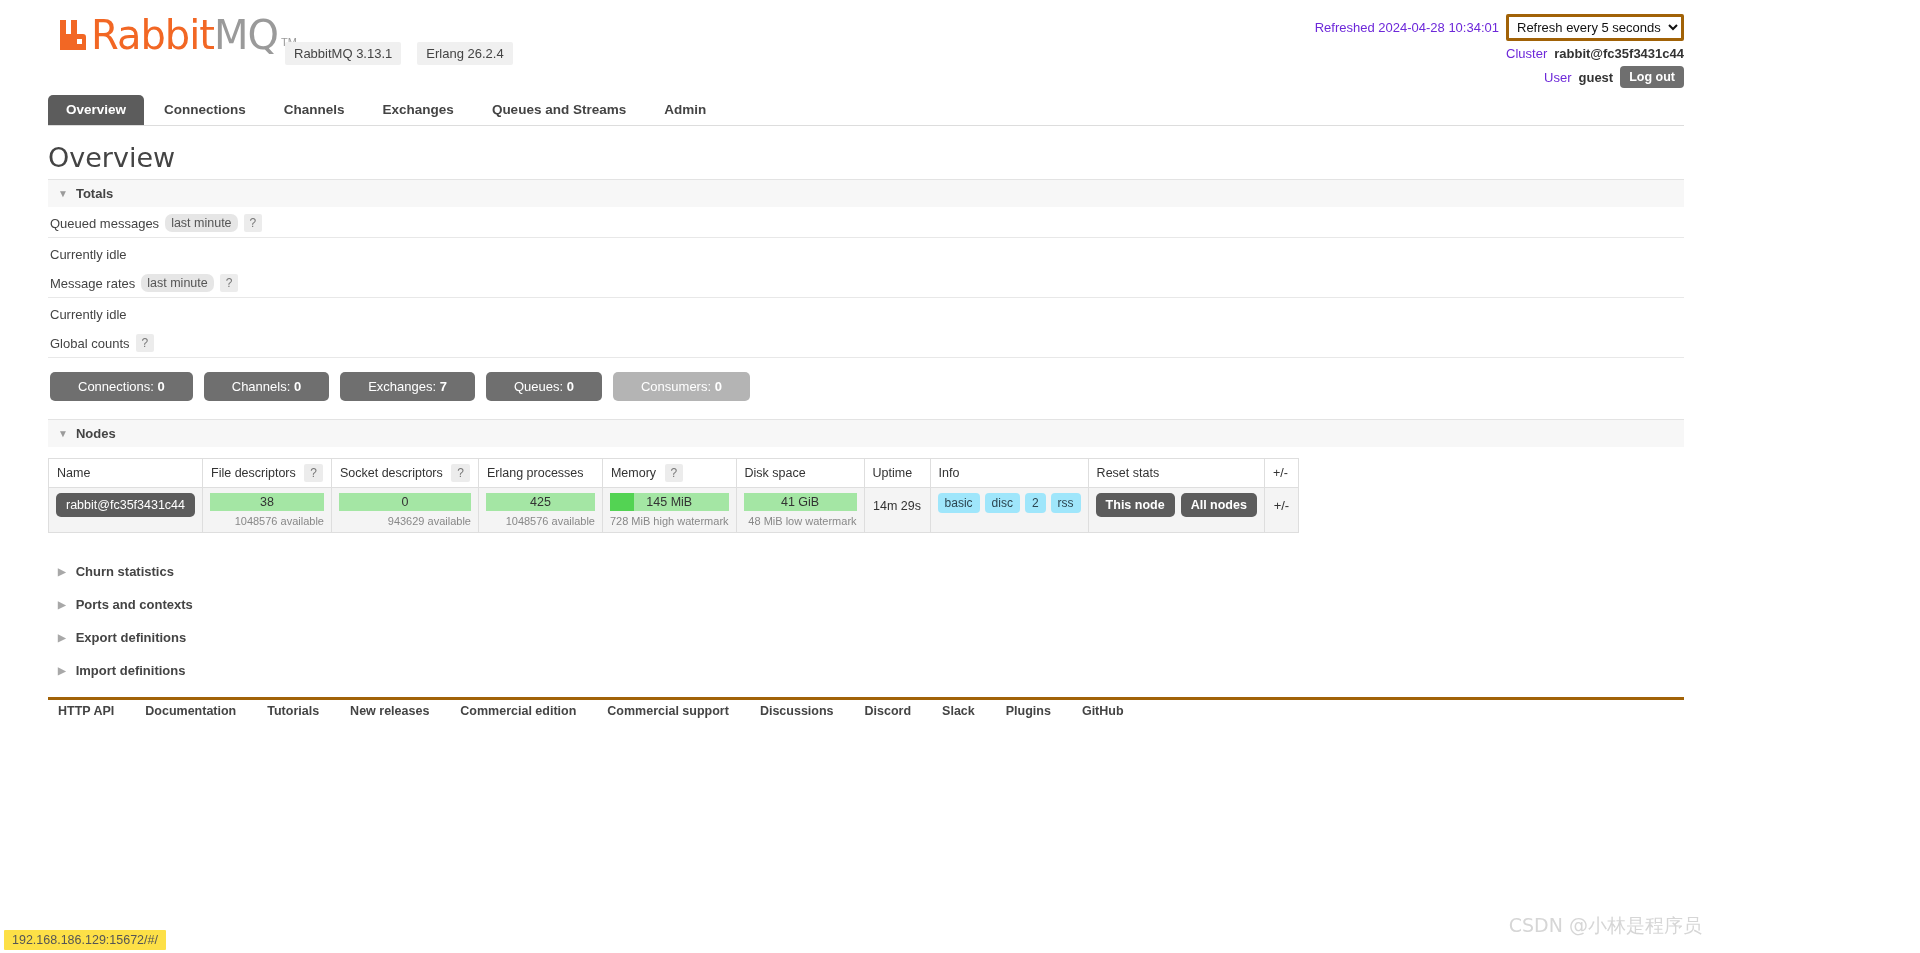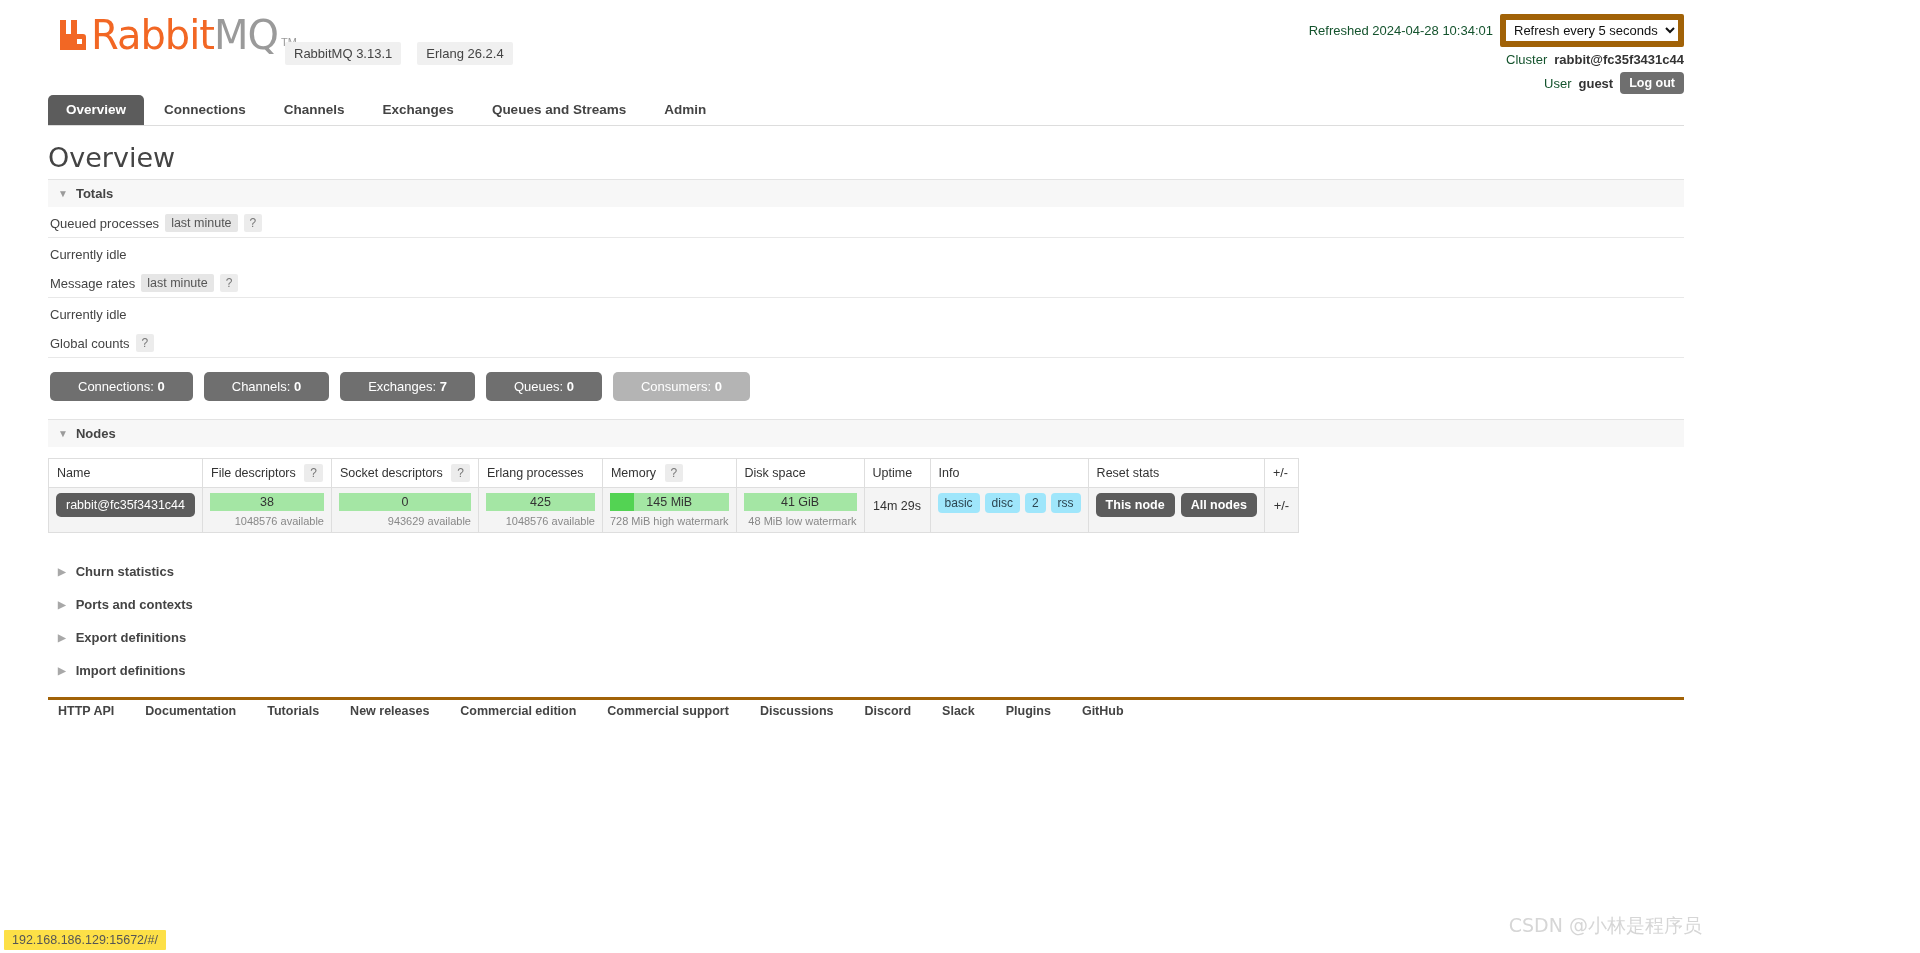--- a/index.html
+++ b/index.html
@@ -35,25 +35,25 @@
   .pill-ver {
     background: #f0f0f0; color: #444;
     padding: 4px 9px; font-size: 13px; border-radius: 2px;
   }
 
   .hdr-right {
     position: absolute; right: 48px; top: 14px;
     text-align: right; font-size: 13px; color: #555;
   }
   .hdr-row { display: flex; align-items: center; justify-content: flex-end; margin-bottom: 5px; }
-  .hdr-label { margin-right: 7px; color: #14532d; }
+  .hdr-label { margin-right: 7px; color: #6d28d9; }
   .hdr-strong { font-weight: bold; color: #333; }
   select.hdr-select {
     font-family: "Liberation Sans", sans-serif; font-size: 13px;
-    border: 6px solid #a16207; background: #fff; color: #111;
+    border: 3px solid #a16207; background: #fff; color: #111;
     padding: 2px 4px; border-radius: 2px;
   }
   .btn-dark {
     background: #6f6f6f; color: #fff; border: none; border-radius: 4px;
     padding: 4px 9px; font-size: 12.5px; font-weight: bold;
     font-family: "Liberation Sans", sans-serif; cursor: pointer;
     margin-left: 7px;
   }
 
   
@@ -87,21 +87,21 @@
   .tri.open { transform: none; }
 
   .sub-head {
     border-bottom: 1px solid #e8e8e8;
     padding: 7px 0 5px 2px;
     display: flex; align-items: center; gap: 6px;
     font-size: 13px; color: #444;
   }
   .chip-grey {
     background: #e6e6e6; color: #555; padding: 2px 6px; font-size: 12.5px;
-    border-radius: 2px; cursor: pointer;
+    border-radius: 7px; cursor: pointer;
   }
   .chip-help {
     background: #ececec; color: #777; padding: 2px 6px; font-size: 12px;
     border-radius: 2px; cursor: pointer;
   }
   .idle-line { padding: 9px 2px 5px 2px; font-size: 13px; color: #444; }
 
   .counts-row { display: flex; gap: 11px; margin: 14px 0 4px 2px; }
   .count-badge {
     background: #6f6f6f; color: #fff; border-radius: 5px;
@@ -241,21 +241,21 @@
 
   <div class="main">
     <h1 class="page-title">Overview</h1>
 
     <div class="sec-head">
       <span class="tri open">▼</span>
       <span>Totals</span>
     </div>
 
     <div class="sub-head">
-      <span>Queued processes</span>
+      <span>Queued messages</span>
       <span class="chip-grey">last minute</span>
       <span class="chip-help">?</span>
     </div>
     <div class="idle-line">Currently idle</div>
 
     <div class="sub-head">
       <span>Message rates</span>
       <span class="chip-grey">last minute</span>
       <span class="chip-help">?</span>
     </div>

